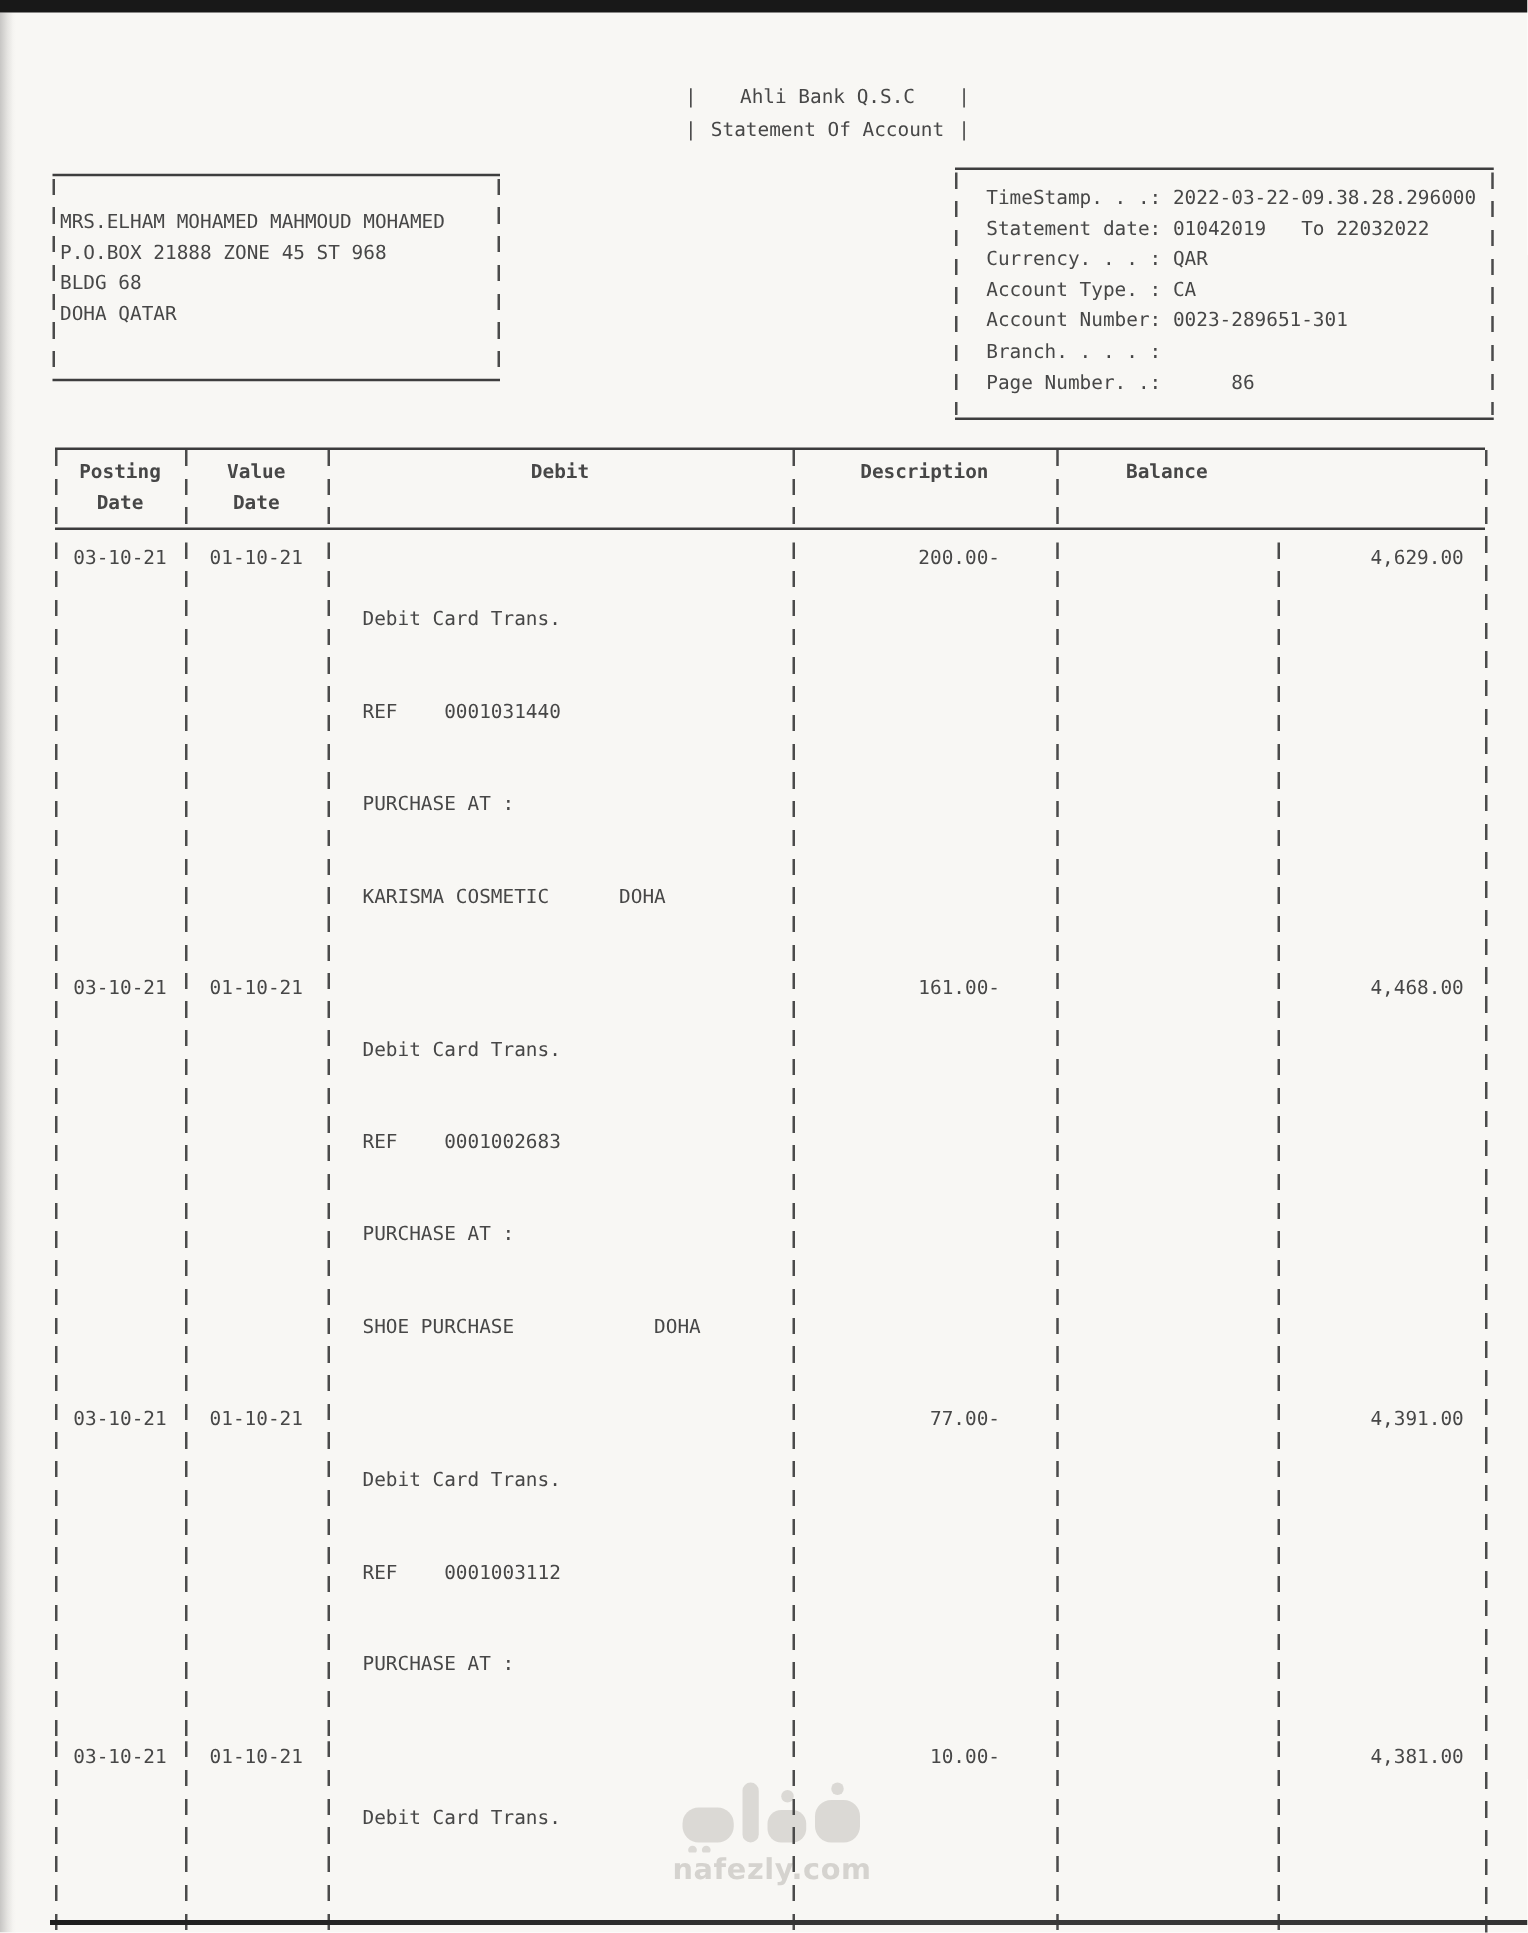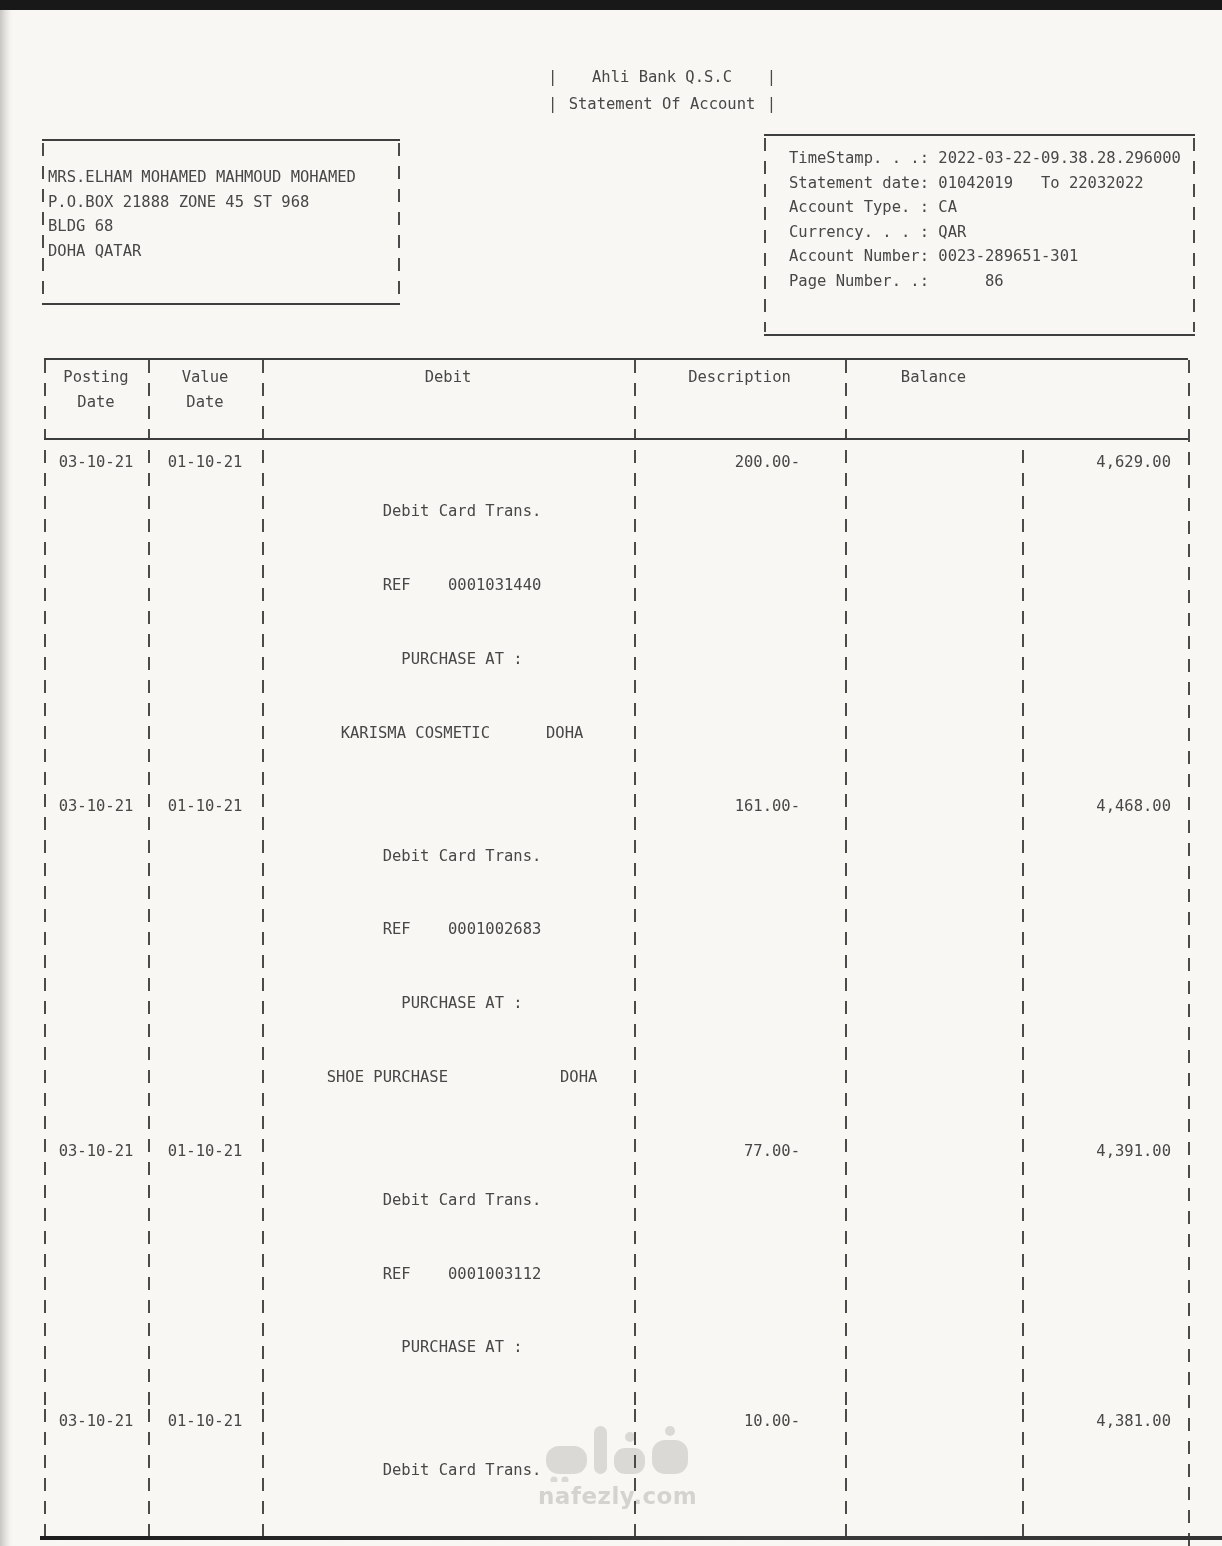--- a/index.html
+++ b/index.html
@@ -8,21 +8,21 @@
     width: 1222px; height: 1546px;
     font-family: "DejaVu Sans Mono", "Liberation Mono", monospace;
     font-size: 15.5px; line-height: 24.6px;
     color: #474747;
     position: relative; overflow: hidden;
   }
   .page {
     position: absolute; inset: 0;
     background: #f8f7f4;
   }
-  .pre { white-space: pre; text-align: center; }
+  .pre { white-space: pre; }
 
   
   .scan-top-bar { position: absolute; top: 0; left: 0; width: 100%; height: 10px; background: #181818; z-index: 5; }
   .scan-left-strip { position: absolute; top: 10px; left: 0; width: 13px; height: 1536px;
     background: linear-gradient(to right, #c7c6c4 0%, #e4e3e0 45%, #f5f4f1 80%, #f8f7f4 100%); z-index: 4; }
   .scan-bottom-line { position: absolute; top: 1536px; left: 40px; width: 1182px; height: 4px;
     background: linear-gradient(to right, #1d1d1d 0%, #2a2a2a 35%, #3a3a3a 60%, #333333 100%); z-index: 4; }
 
   
   .title-block { position: absolute; left: 548px; top: 64px; width: 228px; z-index: 2; }
@@ -58,21 +58,21 @@
   .stmt-table::after { 
     content: ""; position: absolute; top: 0; right: -2px; bottom: 0; width: 2px;
     background: repeating-linear-gradient(to bottom, #4b4b4b 0 13px, transparent 13px 23px);
   }
   .grid-cols { display: grid; grid-template-columns: 104px 114px 372px 211px 177px 166px; }
   .cell { position: relative; }
   .cell::before { 
     content: ""; position: absolute; left: 0; top: 0; bottom: 0; width: 2px;
     background: repeating-linear-gradient(to bottom, #4b4b4b 0 13px, transparent 13px 23px);
   }
-  .thead { border-bottom: 2px solid #3c3c3c; height: 80px; padding-top: 0; }
+  .thead { border-bottom: 2px solid #3c3c3c; height: 64px; padding-top: 0; font-weight: bold; }
   .th { text-align: center; padding-top: 5px; }
   .th-l1, .th-l2 { line-height: 25px; }
   .tbody { padding-top: 10px; }
   .txn-row > .cell { min-height: 98.4px; }
   .c-date { text-align: center; }
   .c-desc { padding-left: 28px; white-space: pre; }
   .c-debit { text-align: right; padding-right: 45px; }
   .c-credit { }
   .c-balance { text-align: right; padding-right: 17px; }
 
@@ -123,23 +123,24 @@
   <div class="customer-box">
     <div class="cust-line">MRS.ELHAM MOHAMED MAHMOUD MOHAMED</div>
     <div class="cust-line">P.O.BOX 21888 ZONE 45 ST 968</div>
     <div class="cust-line">BLDG 68</div>
     <div class="cust-line">DOHA QATAR</div>
   </div>
 
   <div class="info-box">
     <div class="info-line"><span>TimeStamp. . .:</span><span class="pre"> 2022-03-22-09.38.28.296000</span></div>
     <div class="info-line"><span>Statement date:</span><span class="pre"> 01042019   To 22032022</span></div>
+    <div class="info-line"><span>Currency. . . :</span><span class="pre"> QAR</span></div>
     <div class="info-line"><span>Account Type. :</span><span class="pre"> CA</span></div>
-    <div class="info-line"><span>Currency. . . :</span><span class="pre"> QAR</span></div>
     <div class="info-line"><span>Account Number:</span><span class="pre"> 0023-289651-301</span></div>
+    <div class="info-line"><span>Branch. . . . :</span><span class="pre"></span></div>
     <div class="info-line"><span>Page Number. .:</span><span class="pre">      86</span></div>
   </div>
 
   <div class="stmt-table">
     <div class="thead grid-cols">
       <div class="cell th">
         <div class="th-l1">Posting</div>
         <div class="th-l2">Date</div>
       </div>
       <div class="cell th">

